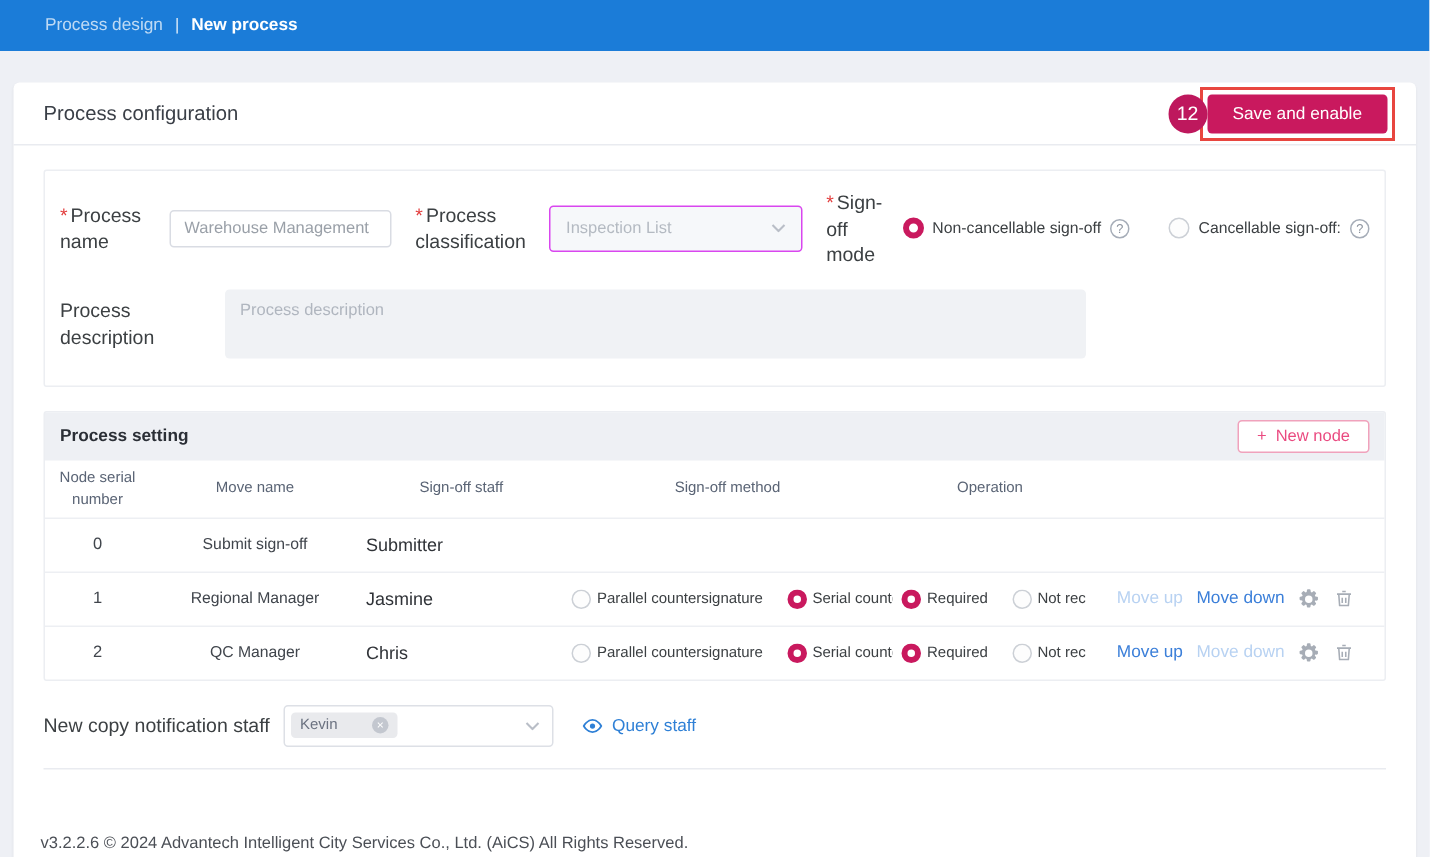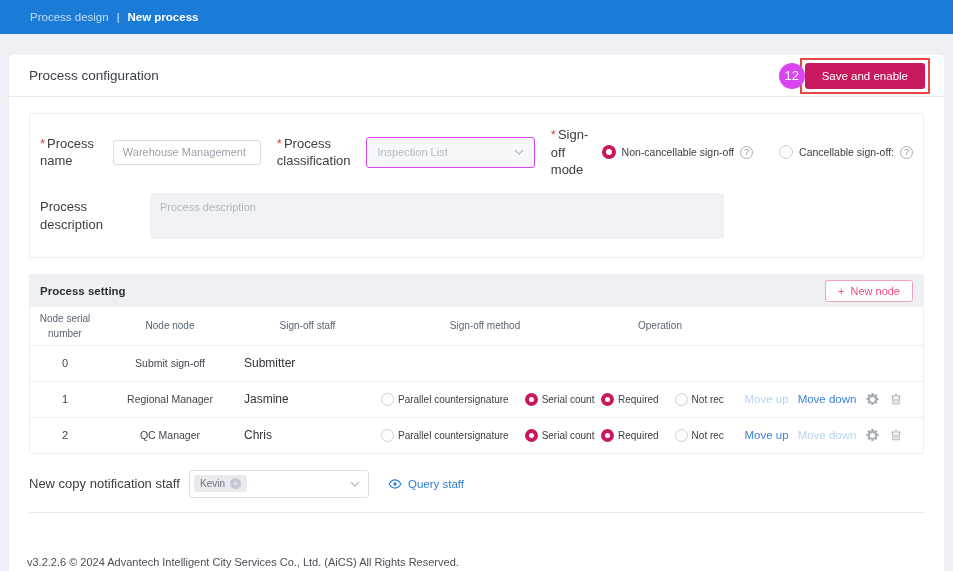--- a/index.html
+++ b/index.html
@@ -12,21 +12,21 @@
   .crumb-sep  { color:rgba(255,255,255,.85); font-size:11px; }
   .crumb-cur  { color:#fff; font-size:11.5px; font-weight:bold; }
 
   
   .card { position:absolute; left:9px; right:9px; top:55px; height:544px; background:#fff;
     border-radius:4px; box-shadow:0 1px 2px rgba(0,0,0,.06); }
   .card-header { height:42px; display:flex; align-items:center; justify-content:space-between;
     padding:0 14px 0 20px; border-bottom:1px solid #e9ebf0; }
   .page-title { font-size:13.5px; color:#3a3f47; }
   .save-area { display:flex; align-items:center; }
-  .step-badge { width:26px; height:26px; border-radius:50%; background:#d946ef; color:#fff;
+  .step-badge { width:26px; height:26px; border-radius:50%; background:#be185d; color:#fff;
     font-size:13px; display:flex; align-items:center; justify-content:center; margin-right:-5px; z-index:2; }
   .annotation-box { border:2px solid #e8463f; padding:3px; }
   .save-btn { background:#c9195e; color:#fff; border:none; border-radius:3px; font-size:11.5px;
     padding:7px 17px; cursor:pointer; font-family:inherit; }
 
   
   .section { margin:16px 20px 0 20px; border:1px solid #eceef2; border-radius:2px; }
   .section-header { background:#eef0f4; padding:5px 10px; font-size:11.5px; font-weight:bold;
     color:#2b2f36; display:flex; align-items:center; justify-content:space-between; min-height:24px; }
 
@@ -74,21 +74,21 @@
   .cell-ops { display:flex; align-items:center; gap:9px; justify-content:center; }
   .move-link { font-size:11.5px; color:#3b7fd9; cursor:pointer; white-space:nowrap; }
   .move-link.disabled { color:#b8d2f2; cursor:default; }
   .op-icon { display:flex; align-items:center; cursor:pointer; }
 
   
   .copy-row { display:flex; align-items:center; padding:16px 20px 14px 20px; }
   .copy-label { font-size:13px; color:#3c4043; width:160px; }
   .copy-select { width:180px; height:28px; border:1px solid #dde0e6; border-radius:3px; background:#fff;
     display:flex; align-items:center; justify-content:space-between; padding:0 8px 0 4px; cursor:pointer; }
-  .tag { background:#e9eaed; border-radius:3px; display:flex; align-items:flex-start; gap:5px; padding:3px 6px; }
+  .tag { background:#e9eaed; border-radius:3px; display:flex; align-items:flex-start; gap:23px; padding:3px 6px; }
   .tag-text { font-size:10px; color:#6b7280; }
   .tag-close { width:11px; height:11px; border-radius:50%; background:#c3c7cf; color:#fff; font-size:8px;
     display:flex; align-items:center; justify-content:center; cursor:pointer; line-height:1; }
   .query-staff { display:flex; align-items:center; gap:5px; margin-left:18px; cursor:pointer; }
   .query-staff span { font-size:11.5px; color:#2f80d6; }
   .divider { border-top:1px solid #e9ebf0; margin:0 20px; }
 
   .footer { position:absolute; left:27px; top:556px; font-size:11px; color:#4b4f56; }
 </style>
 </head>
@@ -151,21 +151,21 @@
     <div class="section-header">
       <span>Process setting</span>
       <button class="new-node-btn">
         <span>+</span>
         <span>New node</span>
       </button>
     </div>
 
     <div class="grid-row thead">
       <div class="th">Node serial number</div>
-      <div class="th">Node node</div>
+      <div class="th">Move name</div>
       <div class="th">Sign-off staff</div>
       <div class="th">Sign-off method</div>
       <div class="th">Operation</div>
     </div>
 
     <div class="grid-row trow">
       <div class="td">0</div>
       <div class="td td-name">Submit sign-off</div>
       <div class="td td-staff">Submitter</div>
       <div></div>

